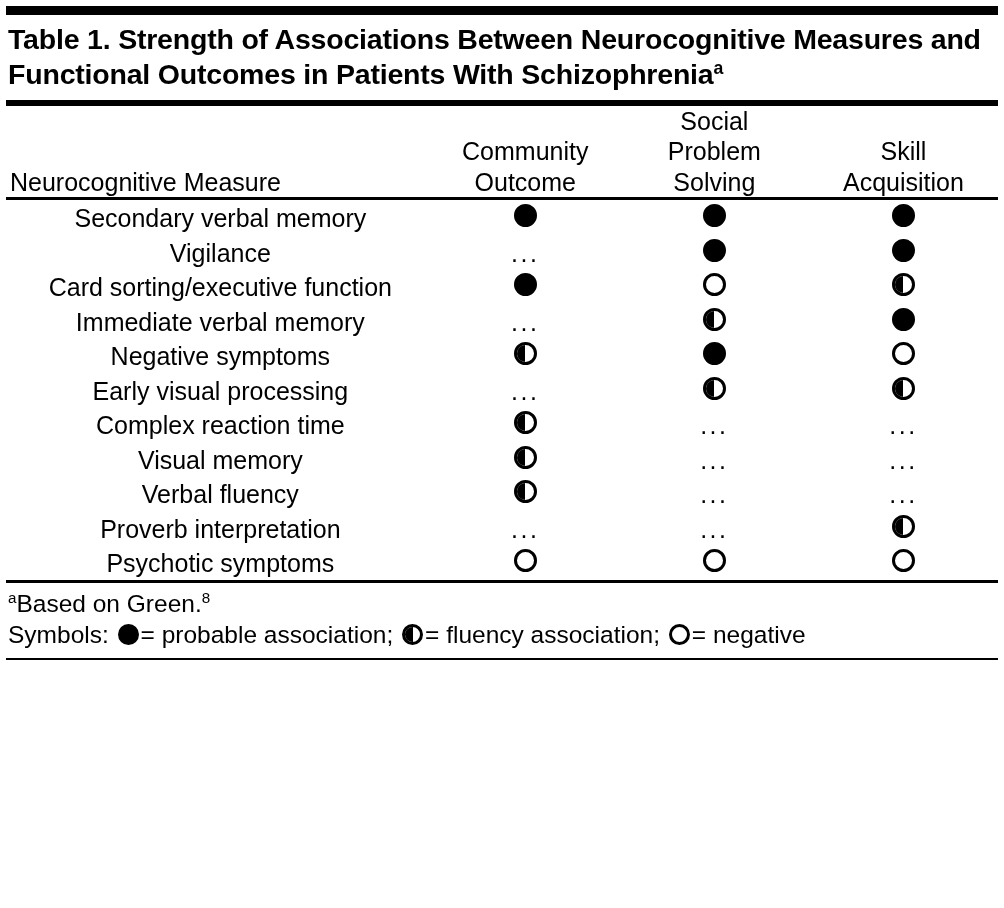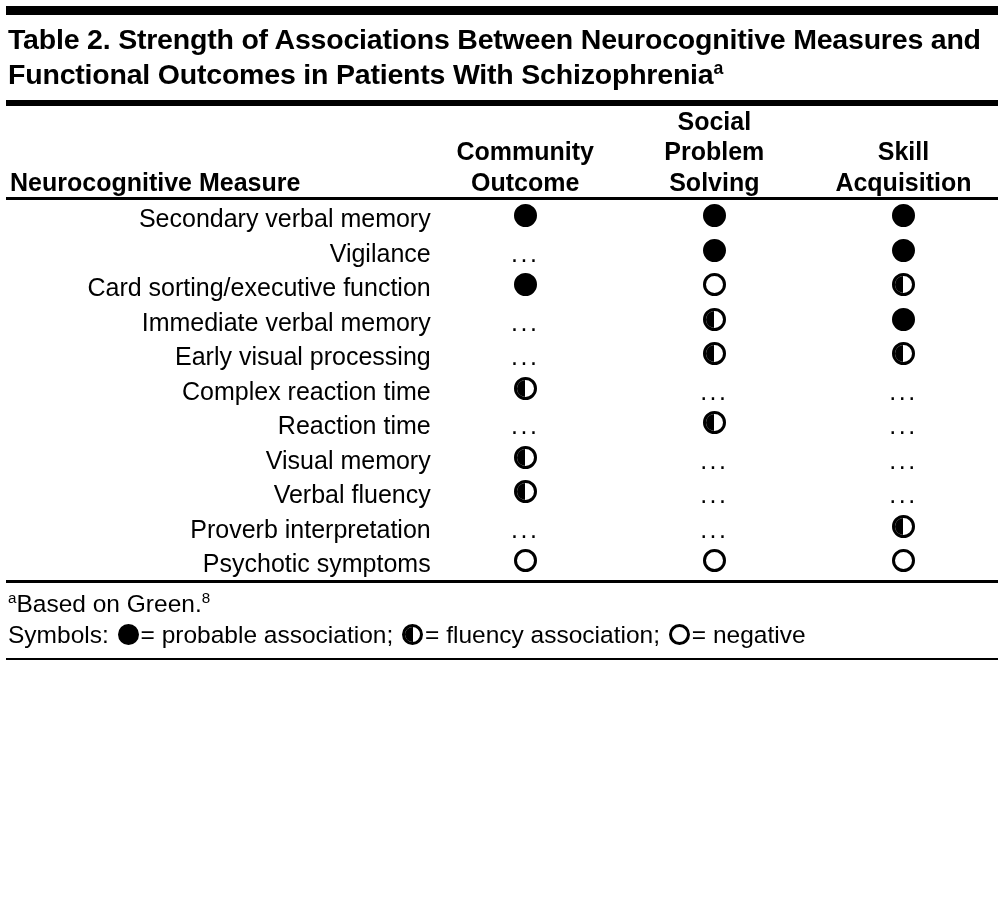--- a/index.html
+++ b/index.html
@@ -56,32 +56,32 @@
     font-size: 25px;
     table-layout: fixed;
   }
   table.tbl th, table.tbl td {
     padding: 0;
     vertical-align: bottom;
   }
   col.c-measure { width: 420px; }
   col.c-col { width: 187px; }
   thead th {
-    font-weight: bold;
+    font-weight: normal;
     text-align: center;
     line-height: 1.22;
     padding-bottom: 3px;
   }
   thead th.measure-head {
     text-align: left;
     padding-left: 4px;
     margin-top: 40px;
   }
   tbody td.measure {
-    text-align: right;
+    text-align: center;
     padding-left: 4px;
     line-height: 1.30;
     white-space: nowrap;
     margin-left: 43px;
   }
   tbody td.sym {
     text-align: center;
     line-height: 1.30;
   }
   .dots {
@@ -142,21 +142,21 @@
   }
   .fn-sym .circle { width: 21px; height: 21px; }
 </style>
 </head>
 <body>
 
 <div class="page">
 
   <div class="rule-top"></div>
 
-  <div class="title"><span>Table 2. Strength of Associations Between Neurocognitive Measures and Functional Outcomes in Patients With Schizophrenia</span><sup>a</sup></div>
+  <div class="title"><span>Table 1. Strength of Associations Between Neurocognitive Measures and Functional Outcomes in Patients With Schizophrenia</span><sup>a</sup></div>
 
   <div class="rule-thick"></div>
 
   <table class="tbl">
     <colgroup>
       <col class="c-measure">
       <col class="c-col">
       <col class="c-col">
       <col class="c-col">
     </colgroup>
@@ -210,35 +210,35 @@
           <td class="sym"><span class="sym-wrap"><span class="circle open"></span></span></td>
           <td class="sym"><span class="sym-wrap"><span class="circle half"></span></span></td>
         </tr>
         <tr>
           <td class="measure">Immediate verbal memory</td>
           <td class="sym"><span class="dots">...</span></td>
           <td class="sym"><span class="sym-wrap"><span class="circle half"></span></span></td>
           <td class="sym"><span class="sym-wrap"><span class="circle filled"></span></span></td>
         </tr>
         <tr>
+          <td class="measure">Negative symptoms</td>
+          <td class="sym"><span class="sym-wrap"><span class="circle half"></span></span></td>
+          <td class="sym"><span class="sym-wrap"><span class="circle filled"></span></span></td>
+          <td class="sym"><span class="sym-wrap"><span class="circle open"></span></span></td>
+        </tr>
+        <tr>
           <td class="measure">Early visual processing</td>
           <td class="sym"><span class="dots">...</span></td>
           <td class="sym"><span class="sym-wrap"><span class="circle half"></span></span></td>
           <td class="sym"><span class="sym-wrap"><span class="circle half"></span></span></td>
         </tr>
         <tr>
           <td class="measure">Complex reaction time</td>
           <td class="sym"><span class="sym-wrap"><span class="circle half"></span></span></td>
           <td class="sym"><span class="dots">...</span></td>
-          <td class="sym"><span class="dots">...</span></td>
-        </tr>
-        <tr>
-          <td class="measure">Reaction time</td>
-          <td class="sym"><span class="dots">...</span></td>
-          <td class="sym"><span class="sym-wrap"><span class="circle half"></span></span></td>
           <td class="sym"><span class="dots">...</span></td>
         </tr>
         <tr>
           <td class="measure">Visual memory</td>
           <td class="sym"><span class="sym-wrap"><span class="circle half"></span></span></td>
           <td class="sym"><span class="dots">...</span></td>
           <td class="sym"><span class="dots">...</span></td>
         </tr>
         <tr>
           <td class="measure">Verbal fluency</td>

